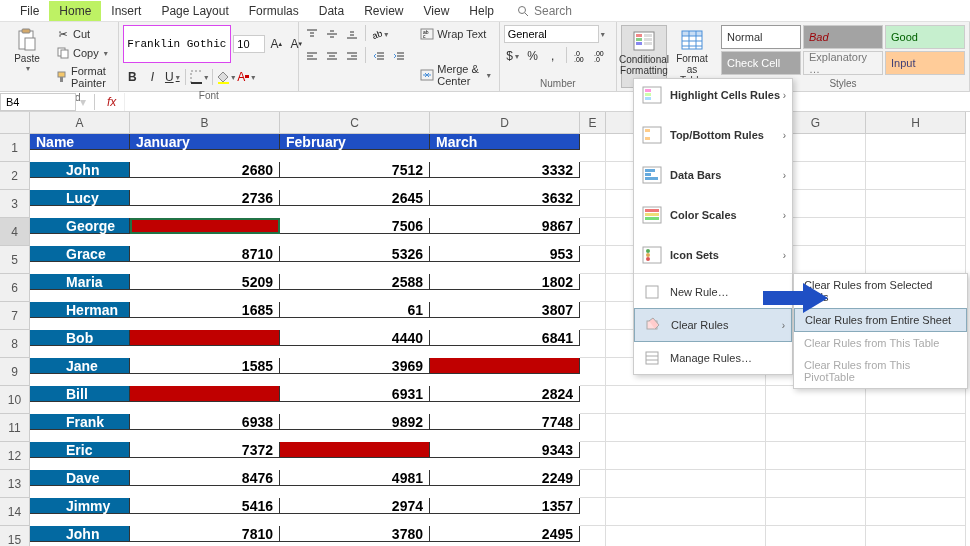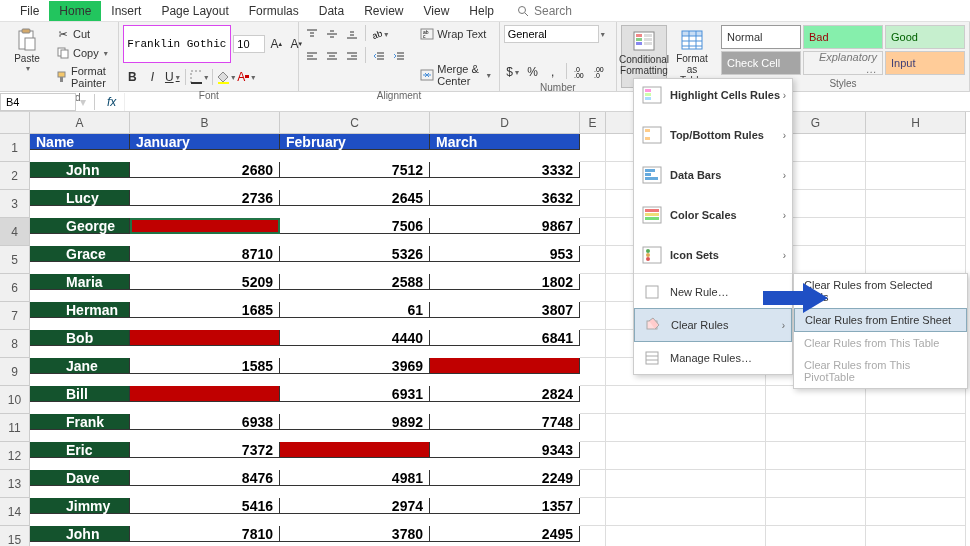--- a/index.html
+++ b/index.html
@@ -1,21 +1,21 @@
 <!DOCTYPE html>
 <html><head>
 <meta charset="utf-8">
 <style>
 * { box-sizing: border-box; margin: 0; padding: 0; font-family: 'Segoe UI', Arial, sans-serif; }
 body { width: 970px; height: 546px; background: #fff; overflow: hidden; font-size: 12px; color: #333; }
 
 
 .menubar { display: flex; align-items: center; height: 22px; padding-left: 10px; background: #fff; border-bottom: 1px solid #e1e1e1; }
 .menubar .tab { padding: 3px 10px; font-size: 12px; cursor: pointer; }
-.menubar .tab.active { background: #22c55e; }
+.menubar .tab.active { background: #bef264; }
 .menubar .search { display: flex; align-items: center; gap: 4px; padding-left: 12px; color: #777; }
 
 
 .ribbon { display: flex; height: 70px; background: #f3f3f3; border-bottom: 1px solid #d4d4d4; }
 .group { display: flex; flex-direction: column; justify-content: space-between; border-right: 1px solid #d4d4d4; padding: 3px 4px 0; }
 .group-body { flex: 1; display: flex; align-items: flex-start; gap: 2px; }
 .group-label { text-align: center; font-size: 10px; color: #666; padding: 1px 0 2px; }
 
 .btn { display: flex; align-items: center; gap: 3px; padding: 2px 4px; font-size: 11px; cursor: pointer; }
 .vbtn { display: flex; flex-direction: column; align-items: center; justify-content: center; padding: 2px 4px; font-size: 10px; cursor: pointer; min-width: 46px; }
@@ -32,38 +32,38 @@
 
 .fontname { width: 108px; height: 18px; border: 1px solid #d946ef; font-size: 11px; padding: 18px 3px; background: #fff; font-family: Liberation Mono, monospace; }
 .fontsize { width: 32px; height: 18px; border: 1px solid #ccc; font-size: 11px; padding: 1px 3px; background: #fff; }
 .fontrow { display: flex; gap: 2px; align-items: center; margin-bottom: 3px; }
 .fontbtn { width: 18px; height: 18px; display: flex; align-items: center; justify-content: center; font-size: 12px; cursor: pointer; }
 
 
 .styles-grid { display: grid; grid-template-columns: 80px 80px 80px; grid-template-rows: 24px 24px; gap: 2px; }
 .style-item { border: 1px solid #ccc; display: flex; align-items: center; padding: 0 5px; font-size: 11px; }
 .style-normal { background: #fff; border: 1px solid #999; }
-.style-bad { background: #86efac; color: #9c0006; }
+.style-bad { background: #a3a3a3; color: #9c0006; font-style: italic; }
 .style-good { background: #c6efce; color: #006100; }
 .style-check { background: #a5a5a5; color: #fff; }
-.style-explan { font-style: italic; color: #777; text-align: right; }
+.style-explan { color: #777; }
 .style-input { background: #ffcc99; color: #3f3f76; }
 
 
 .fbar { display: flex; align-items: center; height: 20px; border-bottom: 1px solid #d4d4d4; background: #fff; }
 .namebox { width: 76px; height: 18px; border: 1px solid #ccc; padding: 1px 5px; font-size: 11px; }
-.fx { padding: 0 8px; color: #0c4a6e; font-style: italic; }
+.fx { padding: 0 8px; color: #b91c1c; font-style: italic; }
 .row-hdr, .col-hdr { background: #f0f0f0; border: 1px solid #ccc; border-top: none; border-left: none; display: flex; align-items: center; justify-content: center; font-size: 12px; height: 22px; color: #555; }
 .row-hdr.sel { background: #d8d8d8; }
 .row-hdr-tall { height: 28px; }
 .corner { background: #f0f0f0; border: 1px solid #ccc; border-top: none; border-left: none; height: 22px; }
 .cell { border: 1px solid #333; border-top: none; border-left: none; height: 16px; display: flex; align-items: center; padding: 0 6px; font-size: 14px; font-weight: bold; }
 .cell:first-of-type { border-left: 1px solid #333; }
 .cell.hdr { background: #1f4fc4; color: #fff; }
-.cell.name { background: #14532d; color: #fff; padding-left: 36px; }
+.cell.name { background: #0369a1; color: #fff; padding-left: 36px; }
 .cell.num { justify-content: flex-end; color: #000; }
 .cell.red { background: #c00000; }
 .cell.sel { outline: 2px solid #217346; outline-offset: -2px; }
 .ecell { border-right: 1px solid #ddd; border-bottom: 1px solid #ddd; height: 22px; }
 .ecell.tall { height: 28px; }
 
 
 .cf-menu { position: absolute; top: 78px; left: 633px; width: 160px; background: #fff; border: 1px solid #ccc; box-shadow: 2px 2px 6px rgba(0,0,0,0.2); z-index: 10; }
 .cf-item { display: flex; align-items: center; gap: 8px; padding: 6px 8px; font-size: 11px; cursor: pointer; position: relative; }
 .cf-item.hov { background: #d8e4f0; border: 1px solid #8ab; }
@@ -282,25 +282,24 @@
                 <rect x="1" y="1" width="12" height="10" fill="none" stroke="#888"></rect>
                 <path d="M3 6 L6 6 M8 6 L11 6" stroke="#4a90d9"></path>
                 <path d="M5 4 L7 6 L5 8 M9 4 L7 6 L9 8" fill="none" stroke="#4a90d9"></path>
               </svg>
             </span>
             <span>Merge &amp; Center</span>
             <span class="dd">▾</span>
           </div>
       </div>
     </div>
-    <div class="group-label">Alignment</div>
   </div>
 
   <div class="group" style="width:120px">
-    <div class="group-body" style="flex-direction:column;gap:20px">
+    <div class="group-body" style="flex-direction:column;gap:4px">
       <div style="display:flex;align-items:center">
         <input style="width: 95px; height: 18px; border: 1px solid rgb(204, 204, 204); font-size: 11px; padding: 1px 3px; background: rgb(255, 255, 255);" value="General">
         <span class="dd">▾</span>
       </div>
       <div style="display:flex;gap:2px">
         <div class="fontbtn">$<span class="dd">▾</span></div>
         <div class="fontbtn">%</div>
         <div class="fontbtn">,</div>
         <div style="width:1px;height:16px;background:#ccc;margin:0 2px"></div>
         <div class="fontbtn">

